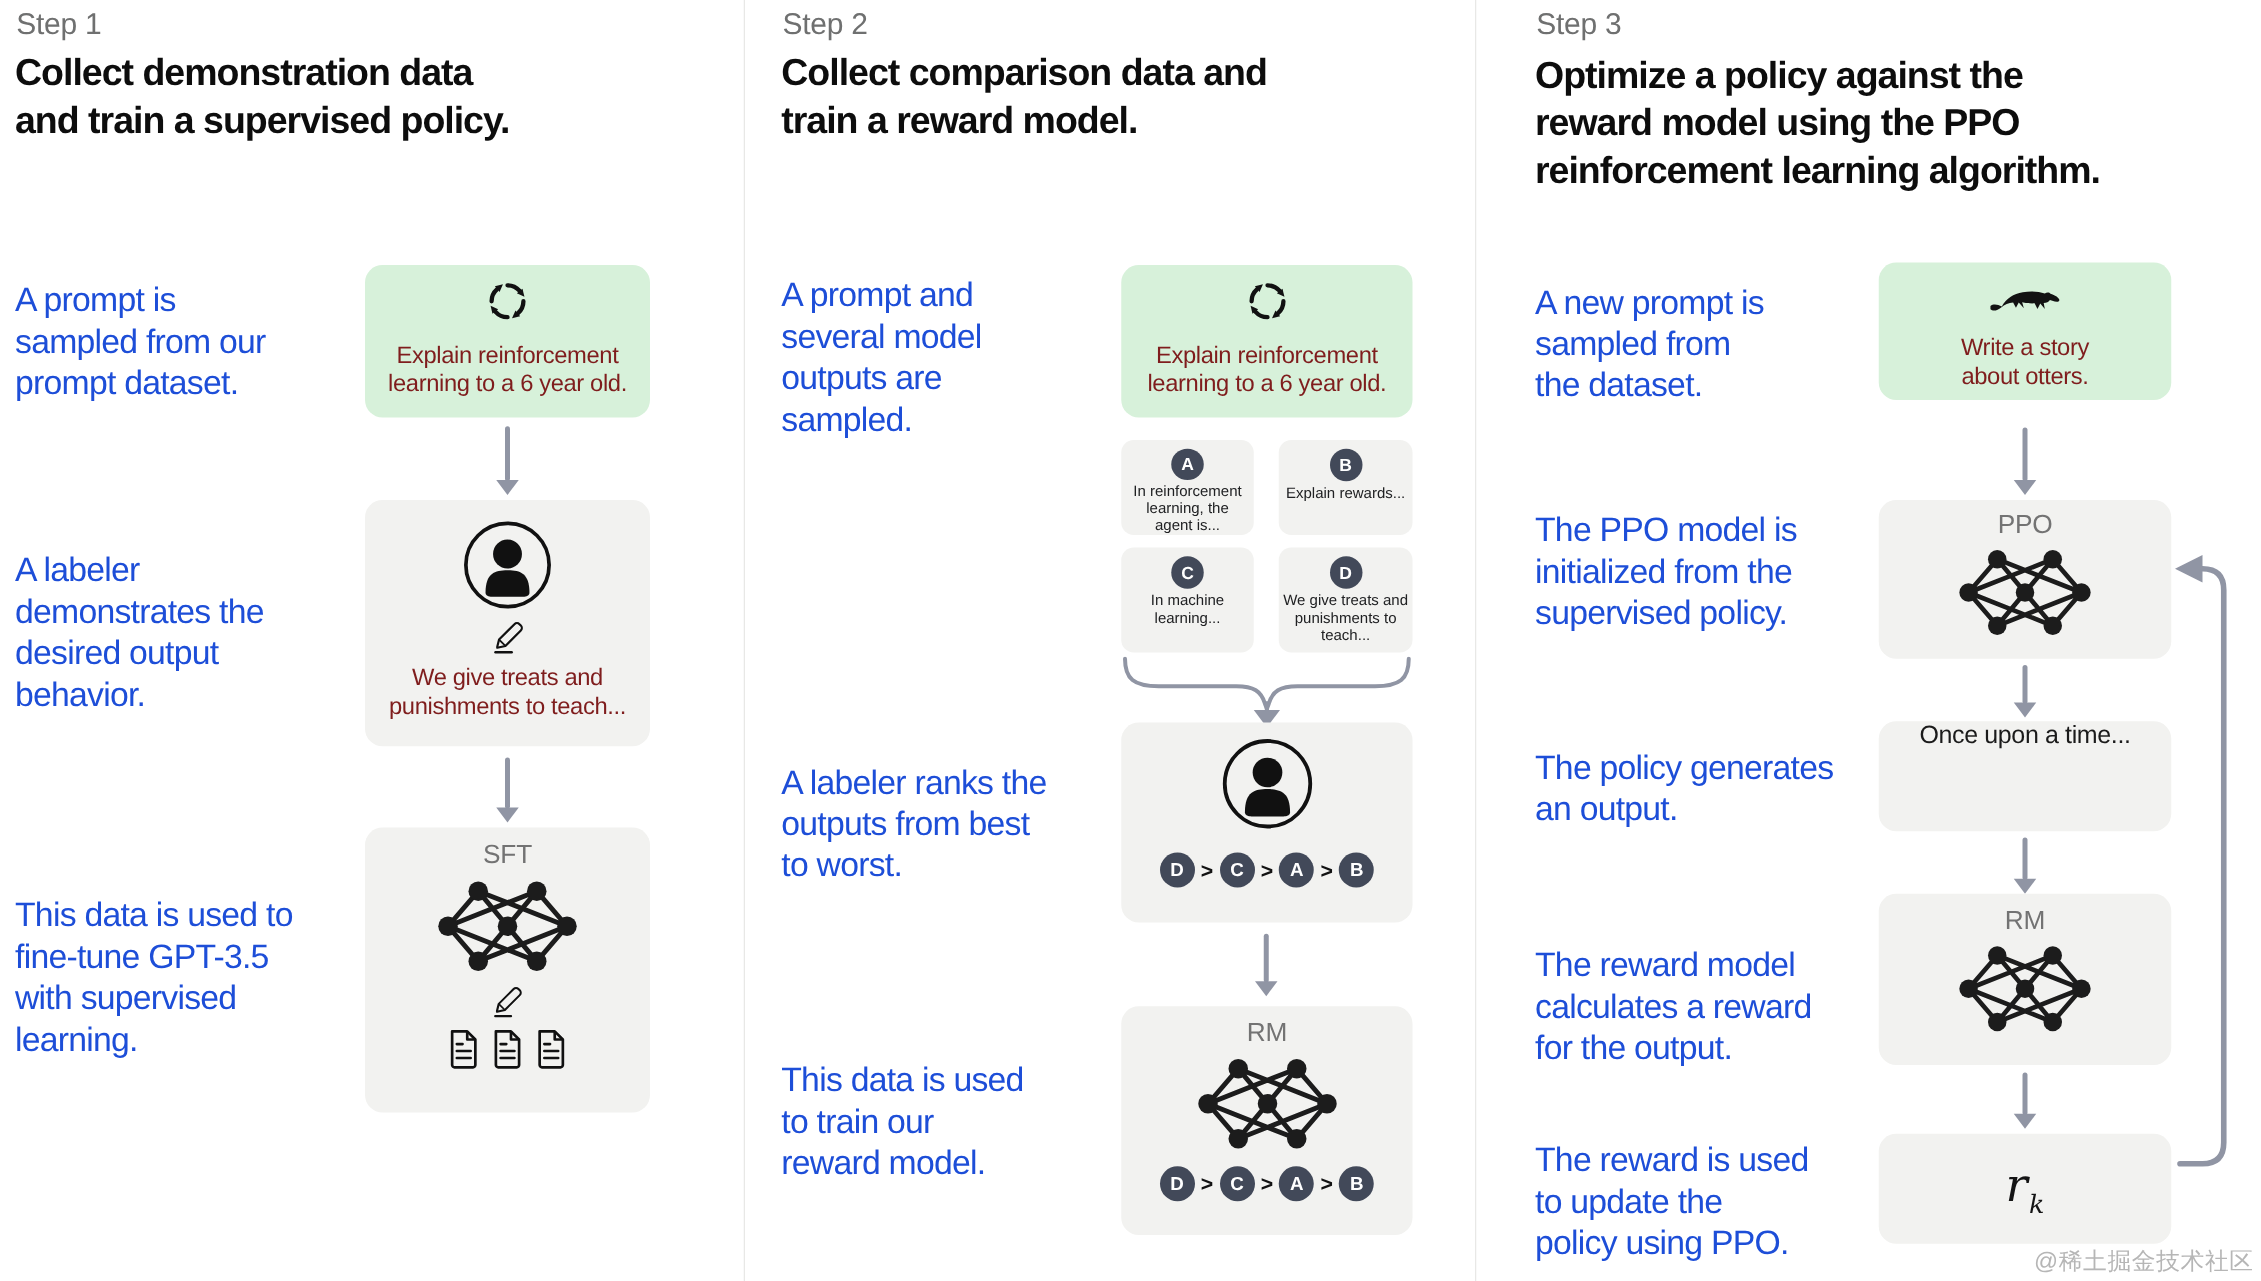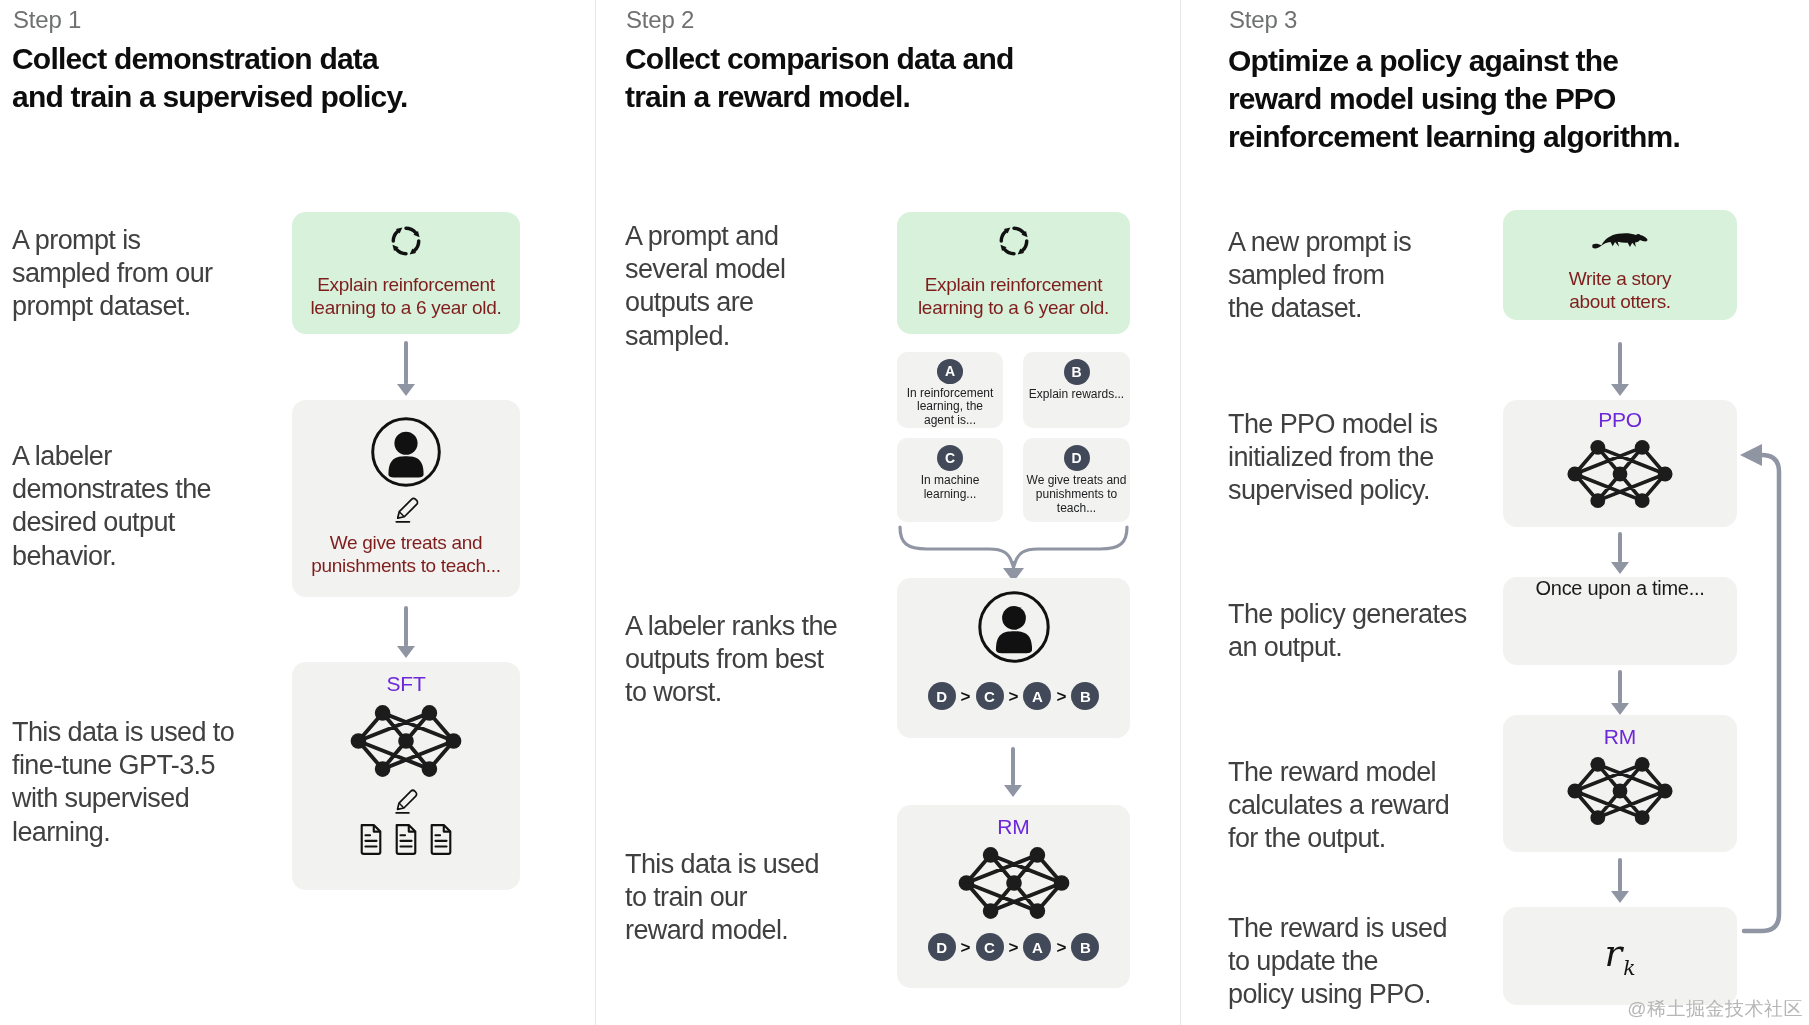--- a/index.html
+++ b/index.html
@@ -3,26 +3,26 @@
 <meta charset="utf-8">
 <style>
   html,body{margin:0;padding:0;background:#ffffff;}
   .canvas{
     position:relative;width:1809px;height:1025px;background:#ffffff;overflow:hidden;
     font-family:"Liberation Sans", sans-serif;color:#111;
   }
   .sep{position:absolute;top:0;bottom:0;width:1px;background:#e8e8e6;}
   .step-label{position:absolute;font-size:24px;color:#6f7070;letter-spacing:-0.2px;}
   .title{position:absolute;font-size:30px;font-weight:700;line-height:1.26;letter-spacing:-0.8px;color:#0d0d0d;white-space:pre-line;}
-  .cap{position:absolute;font-size:27px;line-height:1.23;letter-spacing:-0.6px;color:#404040;white-space:pre-line;}
+  .cap{position:absolute;font-size:27px;line-height:1.23;letter-spacing:-0.6px;color:#1d4ed8;white-space:pre-line;}
   .box{position:absolute;border-radius:14px;display:flex;flex-direction:column;align-items:center;box-sizing:border-box;}
   .green{background:#d7f1da;}
   .gray{background:#f2f2f0;}
   .box-cap{font-size:19px;line-height:1.22;letter-spacing:-0.3px;text-align:center;white-space:pre-line;color:#7f1d1d;}
-  .model-label{font-size:21px;letter-spacing:-0.2px;color:#6d28d9;}
+  .model-label{font-size:21px;letter-spacing:-0.2px;color:#737373;}
   .arr{position:absolute;width:20px;}
   .arr::before{content:"";position:absolute;left:8px;top:0;bottom:11px;width:4px;background:#9095a4;border-radius:2px;}
   .arr::after{content:"";position:absolute;left:1px;bottom:0;width:0;height:0;
     border-left:9px solid transparent;border-right:9px solid transparent;border-top:12px solid #9095a4;}
   .ans{position:absolute;border-radius:10px;background:#f2f2f0;display:flex;flex-direction:column;align-items:center;padding-top:7px;gap:3px;box-sizing:border-box;}
   .ans-text{font-size:12px;line-height:1.15;text-align:center;white-space:pre-line;color:#202123;}
   .badge{display:inline-flex;align-items:center;justify-content:center;border-radius:50%;
     background:#424959;color:#fff;font-weight:700;}
   .badge.b26{width:26px;height:26px;font-size:14px;}
   .badge.b28{width:28px;height:28px;font-size:15px;}
@@ -274,21 +274,21 @@
 
   <div class="box gray" style="left:1503px;top:715px;width:234px;height:137px">
     <div class="model-label" style="margin-top:10px">RM</div>
     <svg class="ic" width="112" height="74" viewBox="0 0 150 100" style="margin-top:5px">
         <use href="#nn-icon"></use>
       </svg>
   </div>
 
   <div class="arr" style="left:1610px;top:858px;height:45px"></div>
 
-  <div class="box gray" style="left:1503px;top:907px;width:234px;height:98px;justify-content:center">
+  <div class="box gray" style="left:1503px;top:907px;width:234px;height:88px;justify-content:center">
     <span class="r-math"><i>r</i><sub>k</sub></span>
   </div>
 
   <svg class="ovl" width="1809" height="1025" viewBox="0 0 1809 1025">
     <path d="M1744,931 L1762,931 Q1779,931 1779,914 L1779,472 Q1779,455 1762,455 L1760,455" stroke="#9095a4" stroke-width="4.5" fill="none" stroke-linecap="round"></path>
     <polygon points="1762,444 1762,466 1740,455" fill="#9095a4"></polygon>
   </svg>
 
   <div class="watermark">@稀土掘金技术社区</div>
 </div>

